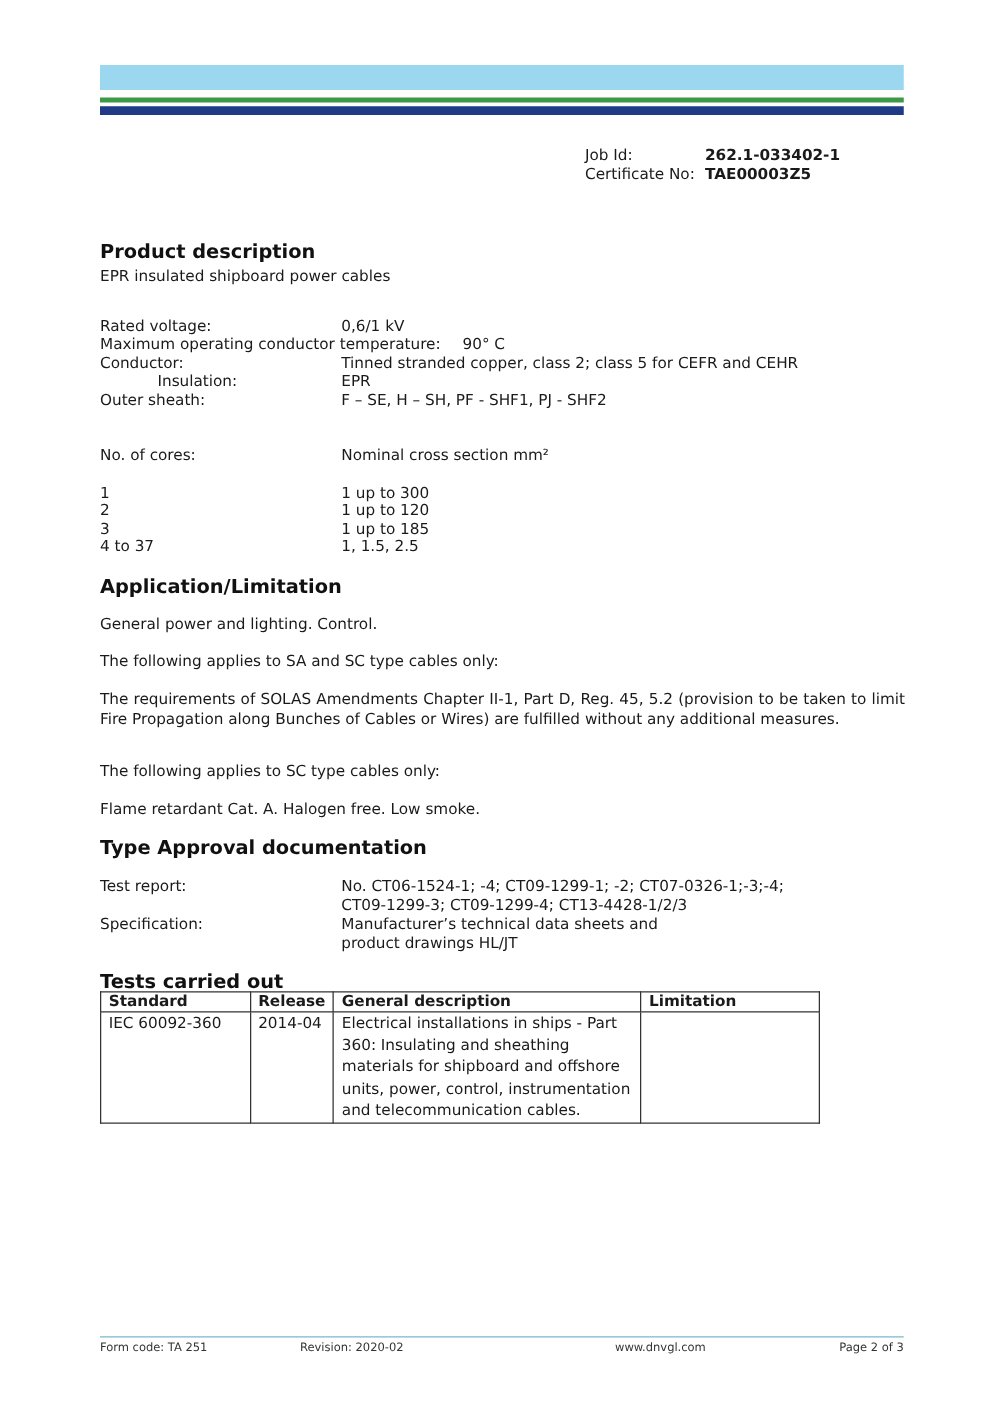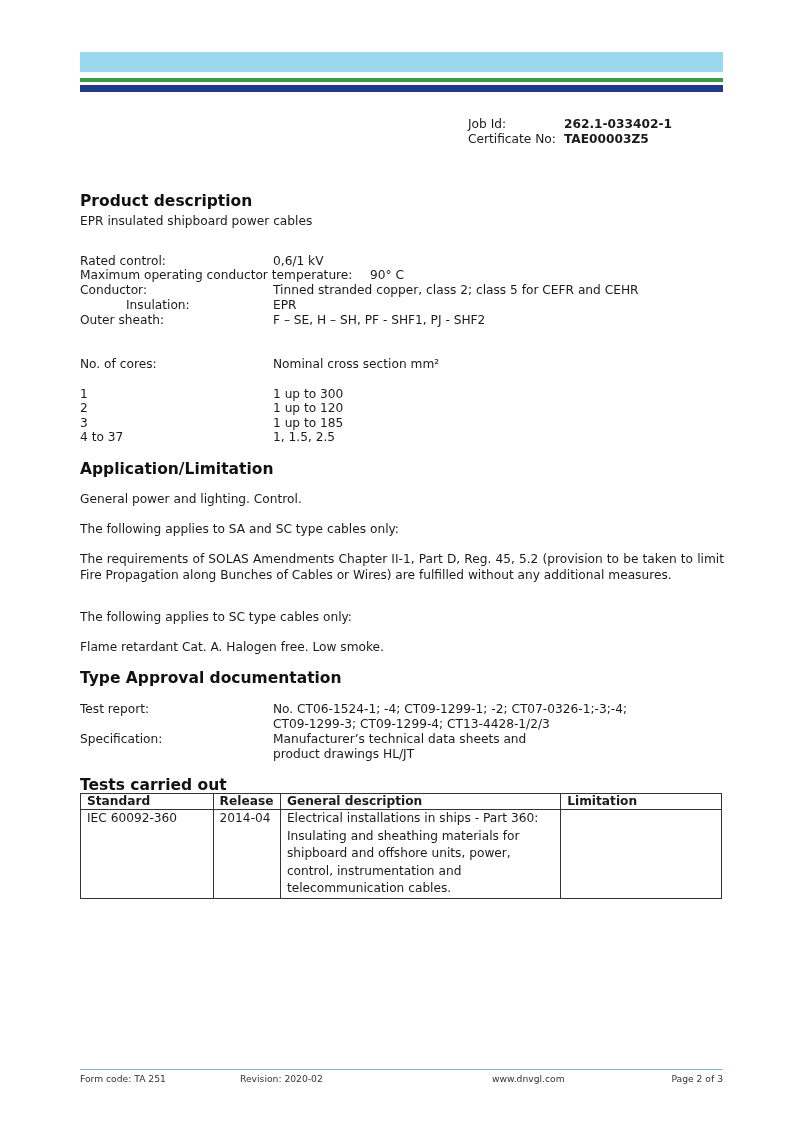--- a/index.html
+++ b/index.html
@@ -14,21 +14,21 @@
   .h2 { font-size: 15.5px; font-weight: bold; color: #111; white-space: nowrap; }
 
   .meta-label { left: 468px; }
   .meta-value { left: 564px; font-weight: bold; }
 
   .lbl { left: 80px; }
   .val { left: 273px; }
 
   .para { left: 80px; width: 644px; font-size: 12.2px; line-height: 15.5px; text-align: justify; white-space: normal; }
 
-  table.tests { position: absolute; left: 80px; top: 793px; width: 642px;
+  table.tests { position: absolute; left: 80px; top: 793px; width: 576px;
                 border-collapse: collapse; font-size: 12.2px; line-height: 17.5px; }
   table.tests th, table.tests td { border: 1px solid #333; padding: 0 6px; vertical-align: top; text-align: left; }
   table.tests th { font-weight: bold; line-height: 15px; padding-top: 0; padding-bottom: 0; }
   table.tests td { padding-top: 0px; padding-bottom: 0px; }
   .c1 { width: 119px; } .c2 { width: 54px; } .c3 { width: 266px; } .c4 { width: 147px; }
 
   .footer-line { left: 80px; top: 1069px; width: 643px; height: 1px; background: #7ab8cf; }
   .foot { top: 1073px; font-size: 9.2px; color: #333; white-space: nowrap; }
 </style>
 </head>
@@ -39,21 +39,21 @@
 <div class="abs bar-navy"></div>
 
 <div class="abs txt meta-label" style="top:117px;">Job Id:</div>
 <div class="abs txt meta-value" style="top:117px;">262.1-033402-1</div>
 <div class="abs txt meta-label" style="top:132px;">Certificate No:</div>
 <div class="abs txt meta-value" style="top:132px;">TAE00003Z5</div>
 
 <div class="abs h2" style="left:80px; top:192px;">Product description</div>
 <div class="abs txt" style="left:80px; top:214px;">EPR insulated shipboard power cables</div>
 
-<div class="abs txt lbl" style="top:254px;">Rated control:</div>
+<div class="abs txt lbl" style="top:254px;">Rated voltage:</div>
 <div class="abs txt val" style="top:254px;">0,6/1 kV</div>
 
 <div class="abs txt lbl" style="top:268px;">Maximum operating conductor temperature:</div>
 <div class="abs txt" style="left:370px; top:268px;">90° C</div>
 
 <div class="abs txt lbl" style="top:283px;">Conductor:</div>
 <div class="abs txt val" style="top:283px;">Tinned stranded copper, class 2; class 5 for CEFR and CEHR</div>
 
 <div class="abs txt lbl" style="top:298px;margin-left:46px;">Insulation:</div>
 <div class="abs txt val" style="top:298px;">EPR</div>

